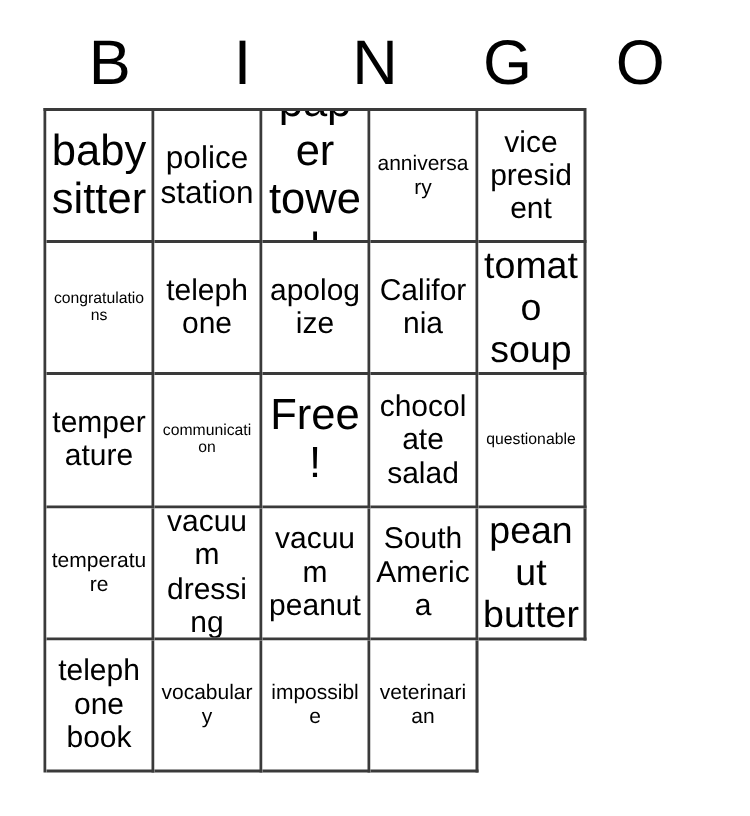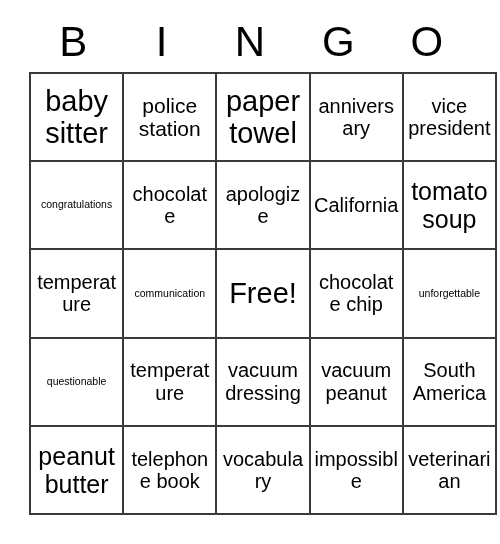--- a/index.html
+++ b/index.html
@@ -42,21 +42,21 @@
     letter-spacing: 0px;
     color: #000000;
     user-select: none;
   }
 
   
   .bingo-grid {
     position: absolute;
     left: 29px;
     top: 72px;
-    width: 468px;
+    width: 362px;
     height: 443px;
     display: grid;
     grid-template-columns: repeat(5, 1fr);
     grid-template-rows: repeat(5, 1fr);
     border-top: 2px solid #3a3a3a;
     border-left: 2px solid #3a3a3a;
     box-sizing: border-box;
     background: #ffffff;
   }
   .bingo-cell {
@@ -79,21 +79,21 @@
     color: #000000;
     word-wrap: break-word;
     user-select: none;
   }
 
   
   .fs-xxl { font-size: 29px; }
   .fs-xl  { font-size: 25px; }
   .fs-lg  { font-size: 21px; }
   .fs-md  { font-size: 20px; }
-  .fs-sm  { font-size: 20px; }
+  .fs-sm  { font-size: 14px; }
   .fs-xs  { font-size: 10.5px; }
 </style>
 </head>
 <body>
 
 <div class="card">
 
   <div class="bingo-header">
     <div class="header-letter">B</div>
     <div class="header-letter">I</div>
@@ -116,21 +116,21 @@
         <span class="cell-text fs-sm">anniversary</span>
       </div>
     <div class="bingo-cell">
         <span class="cell-text fs-md">vice president</span>
       </div>
 
     <div class="bingo-cell">
         <span class="cell-text fs-xs">congratulations</span>
       </div>
     <div class="bingo-cell">
-        <span class="cell-text fs-md">chocolate</span>
+        <span class="cell-text fs-md">telephone</span>
       </div>
     <div class="bingo-cell">
         <span class="cell-text fs-md">apologize</span>
       </div>
     <div class="bingo-cell">
         <span class="cell-text fs-md">California</span>
       </div>
     <div class="bingo-cell">
         <span class="cell-text fs-xl">tomato soup</span>
       </div>
@@ -138,24 +138,21 @@
     <div class="bingo-cell">
         <span class="cell-text fs-md">temperature</span>
       </div>
     <div class="bingo-cell">
         <span class="cell-text fs-xs">communication</span>
       </div>
     <div class="bingo-cell">
         <span class="cell-text fs-xxl">Free!</span>
       </div>
     <div class="bingo-cell">
-        <span class="cell-text fs-md">chocolate chip</span>
-      </div>
-    <div class="bingo-cell">
-        <span class="cell-text fs-xs">unforgettable</span>
+        <span class="cell-text fs-md">chocolate salad</span>
       </div>
 
     <div class="bingo-cell">
         <span class="cell-text fs-xs">questionable</span>
       </div>
     <div class="bingo-cell">
         <span class="cell-text fs-sm">temperature</span>
       </div>
     <div class="bingo-cell">
         <span class="cell-text fs-md">vacuum dressing</span>

